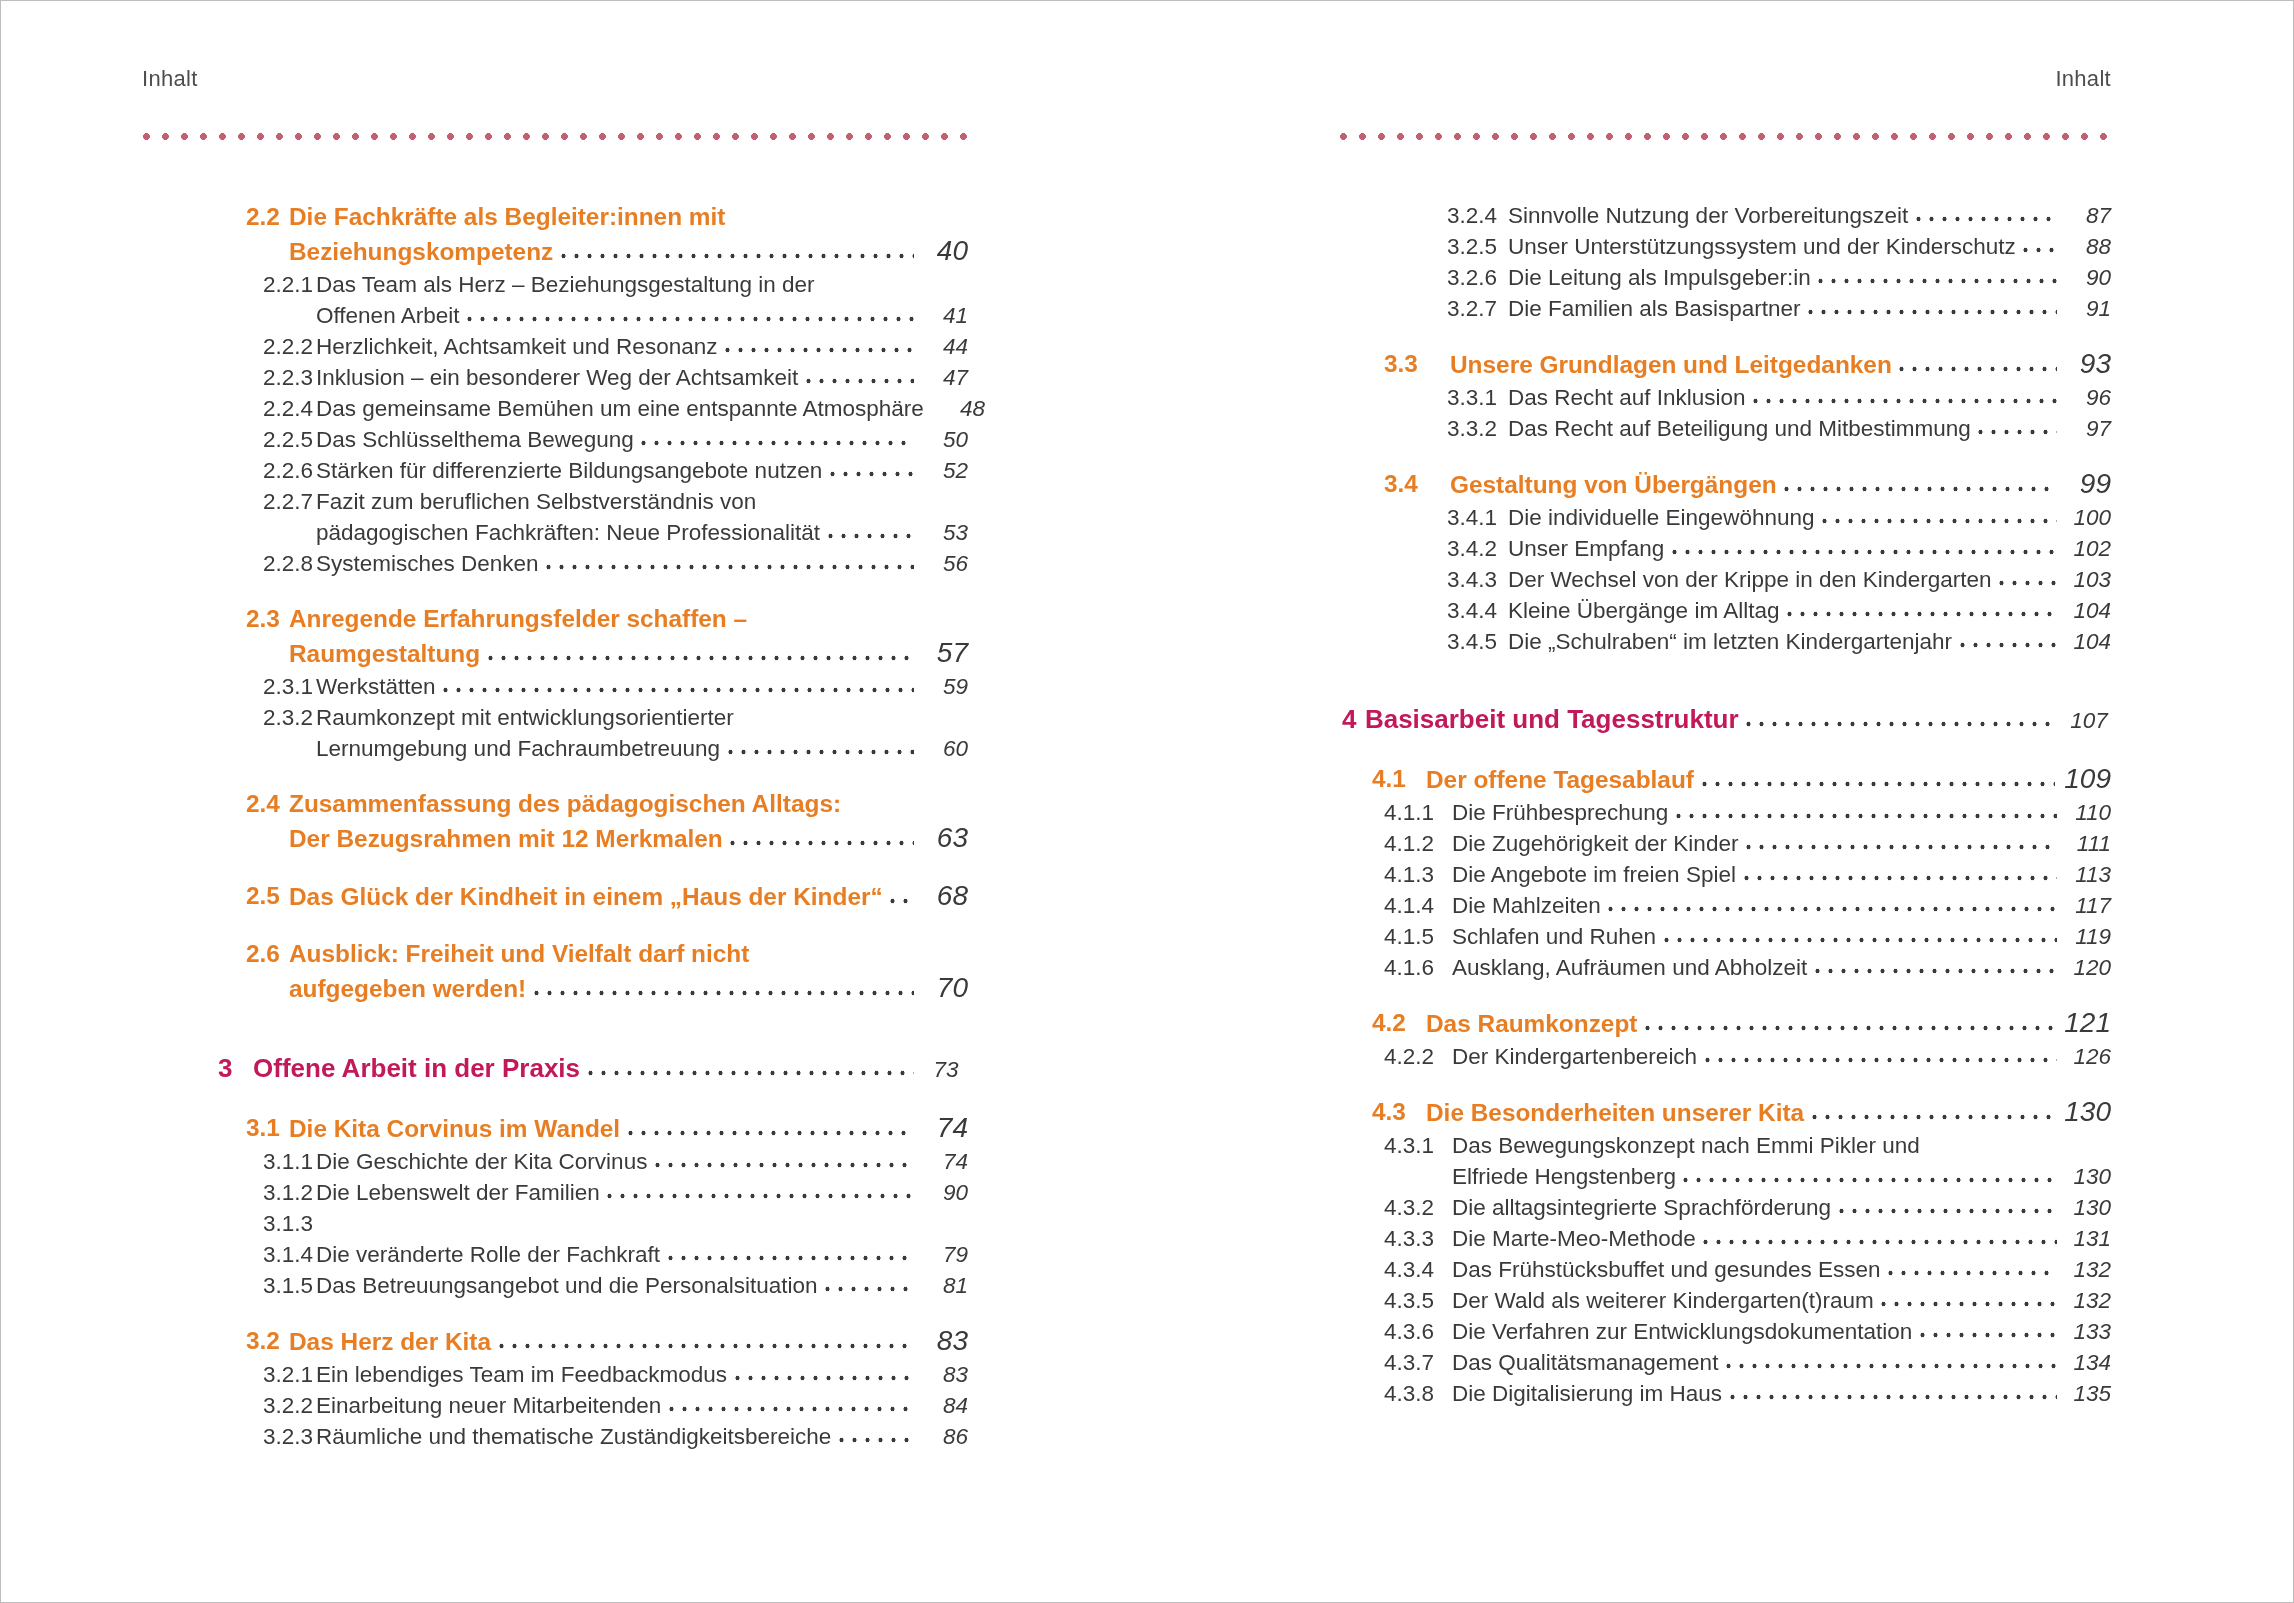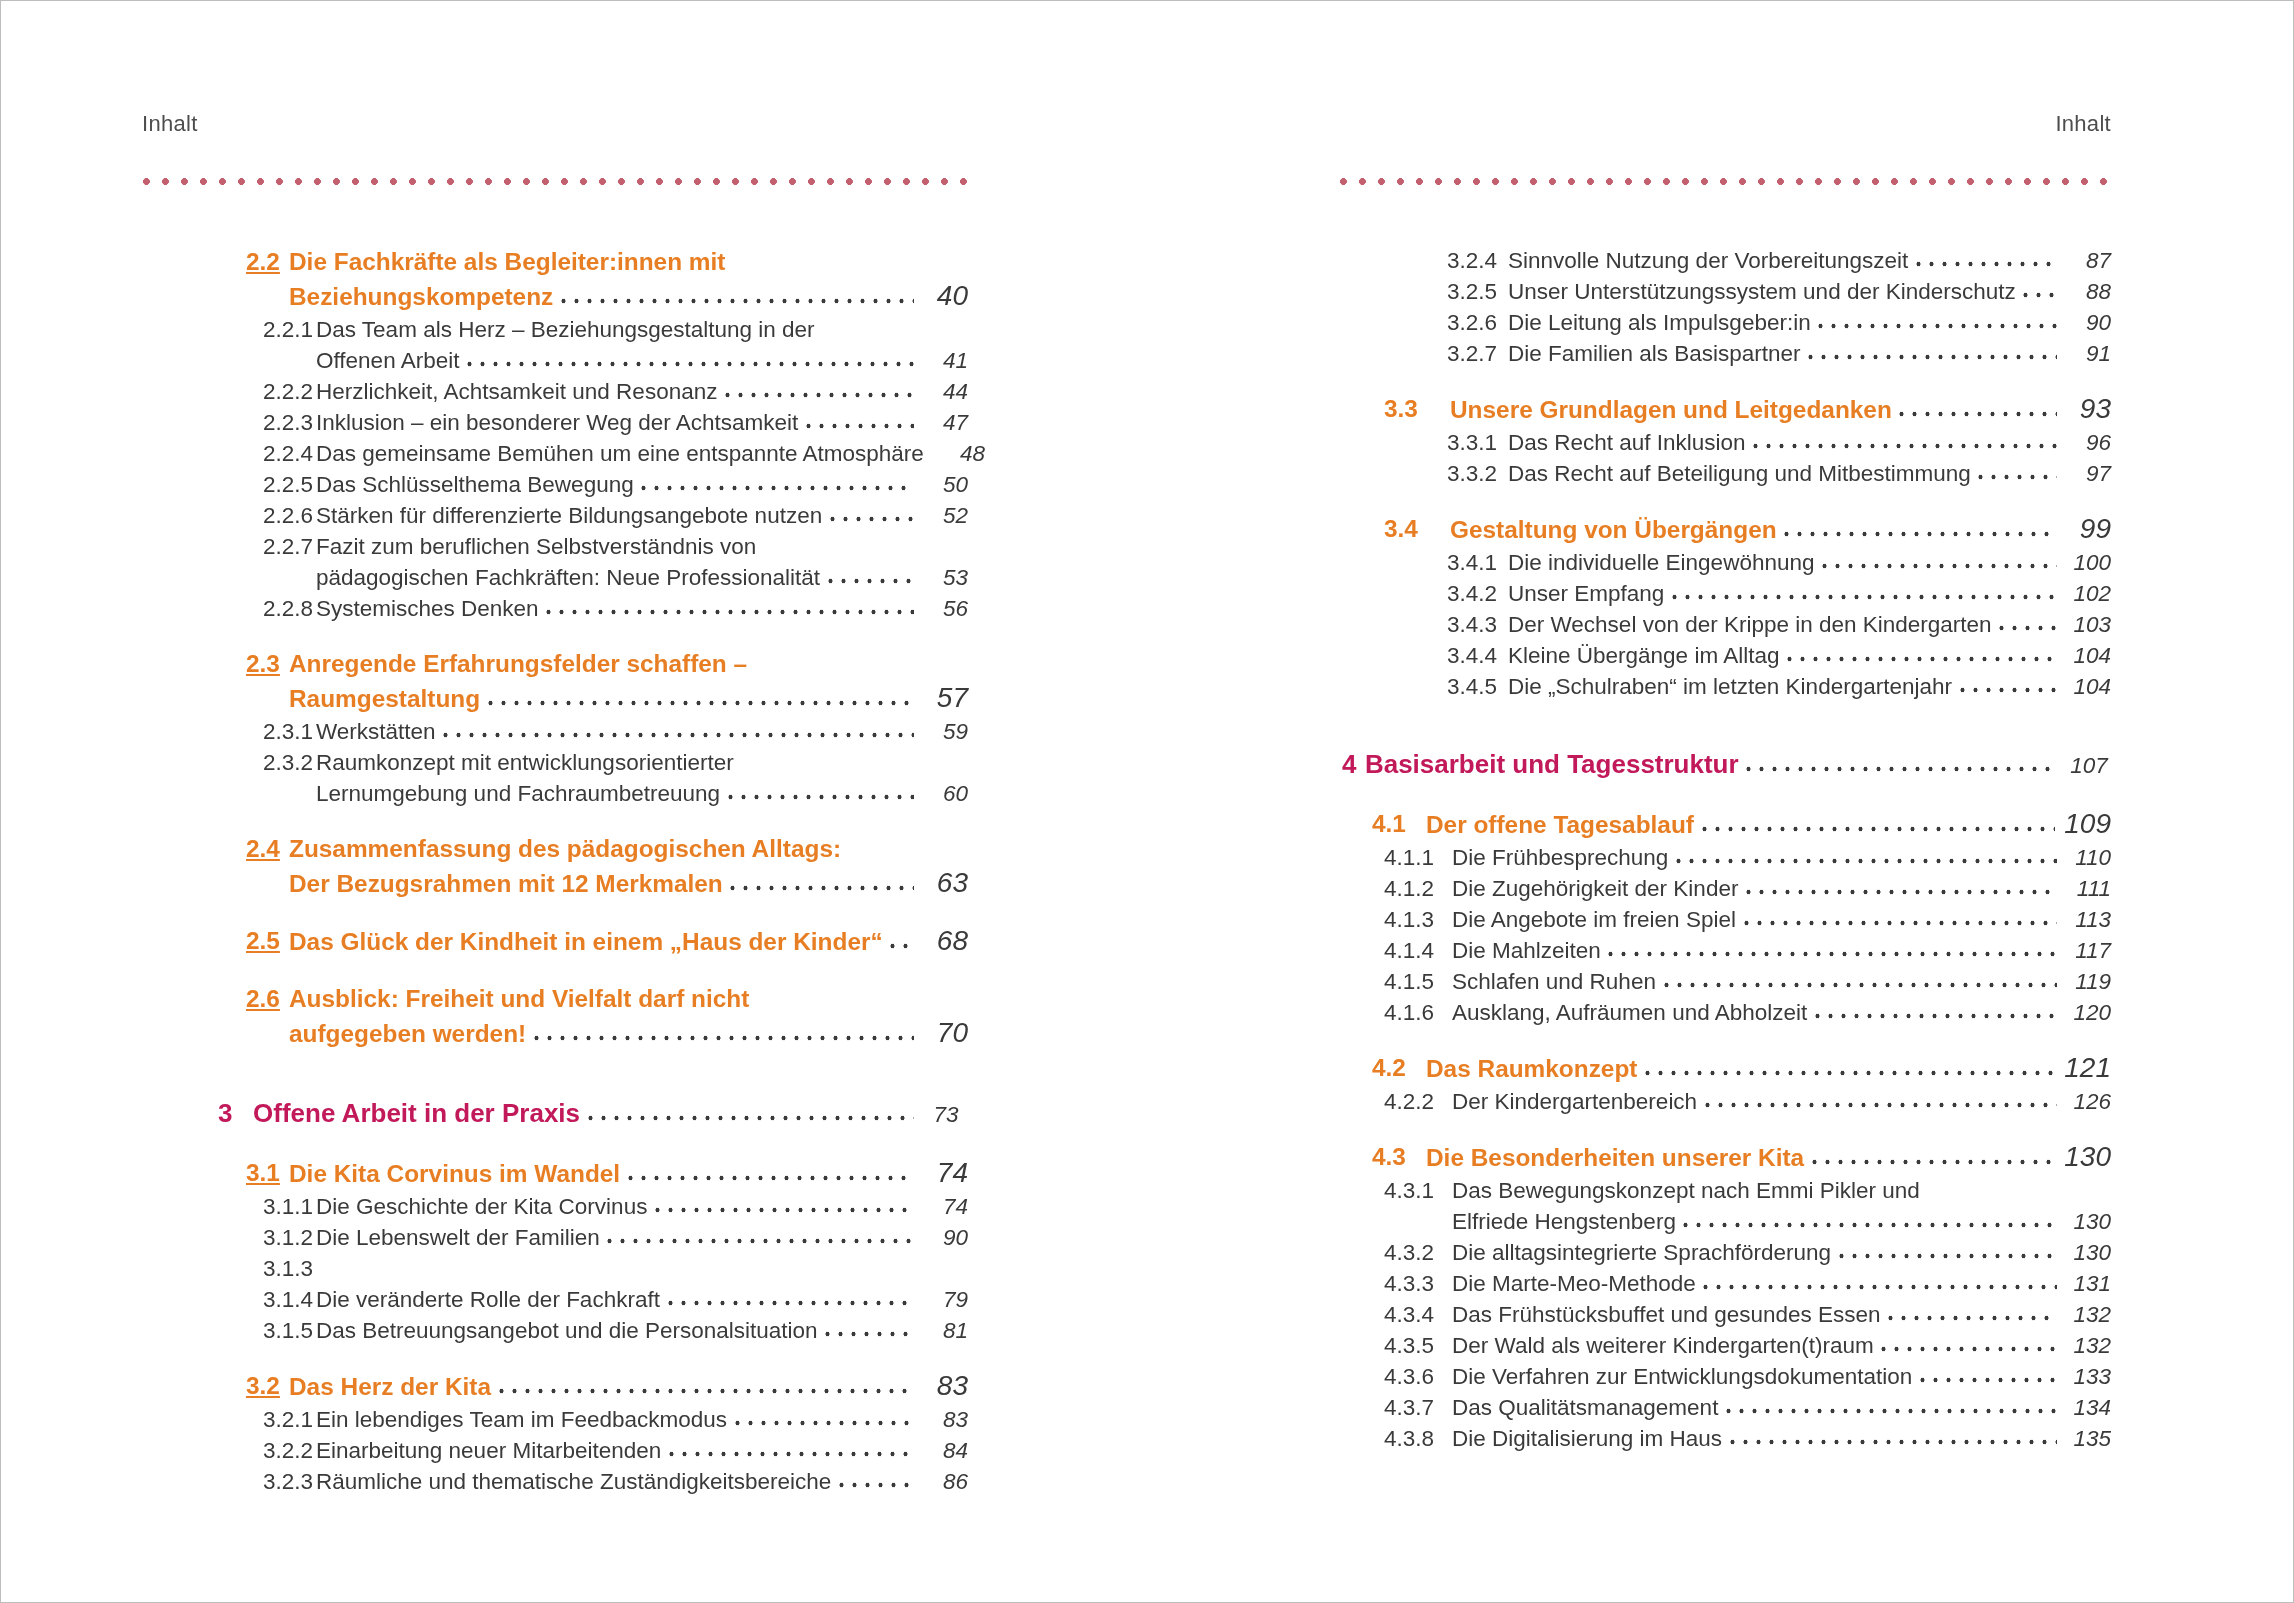--- a/index.html
+++ b/index.html
@@ -11,21 +11,21 @@
     --frame:#bdbdbd;
   }
   *{box-sizing:border-box;margin:0;padding:0;}
   html,body{background:#fff;}
   body{font-family:"Liberation Sans","DejaVu Sans",sans-serif;color:var(--ink);}
   .sheet{
     width:2294px;height:1603px;background:#ffffff;
     border:1px solid var(--frame);
     display:flex;overflow:hidden;
   }
-  .page{width:1147px;height:100%;padding-top:109px;}
+  .page{width:1147px;height:100%;padding-top:64px;}
   .page-left{padding-left:141px;padding-right:180px;}
   .page-right{padding-left:191px;padding-right:182px;}
   .page-header{display:block;}
   .inhalt{
     font-size:22px;line-height:27px;color:var(--label);
     letter-spacing:0.3px;
   }
   .page-right .inhalt{text-align:right;}
   .dotrule{
     margin-top:40px;height:8.6px;width:100%;
@@ -49,21 +49,21 @@
   .row.section{font-size:24.4px;line-height:34px;font-weight:bold;color:var(--orange);margin-top:23px;}
   .row.section .pg{font-size:28px;}
   .row.chapter{font-size:26px;line-height:37px;font-weight:bold;color:var(--crimson);margin-top:44px;margin-bottom:23px;}
   .row.chapter .pg{font-size:22.5px;text-align:center;}
   .row.section .leader,.row.chapter .leader{
     background-image:radial-gradient(circle 2.1px at 2.5px 50%,var(--ink) 98%,rgba(0,0,0,0) 100%);
   }
   .toc > .row:first-child{margin-top:0;}
   
   .page-left .row.chapter{padding-left:76px;}  .page-left .row.chapter .num{width:35px;}
-  .page-left .row.section{padding-left:104px;} .page-left .row.section .num{width:43px;text-decoration:underline;}
+  .page-left .row.section{padding-left:104px;} .page-left .row.section .num{width:43px;}
   .page-left .row.sub{padding-left:121px;}     .page-left .row.sub .num{width:53px;}
   
   .page-right .row.chapter{padding-left:2.9px;}  .page-right .row.chapter .num{width:23px;}
   .page-right .row.section{padding-left:33px;} .page-right .row.section .num{width:54px;}
   .page-right .row.sub{padding-left:45px;}     .page-right .row.sub .num{width:68px;}
   
   .page-right .row.section.deep{padding-left:45px;}  .page-right .row.section.deep .num{width:66px;}
   .page-right .row.sub.deep{padding-left:108px;}     .page-right .row.sub.deep .num{width:61px;}
 </style>
 </head>

